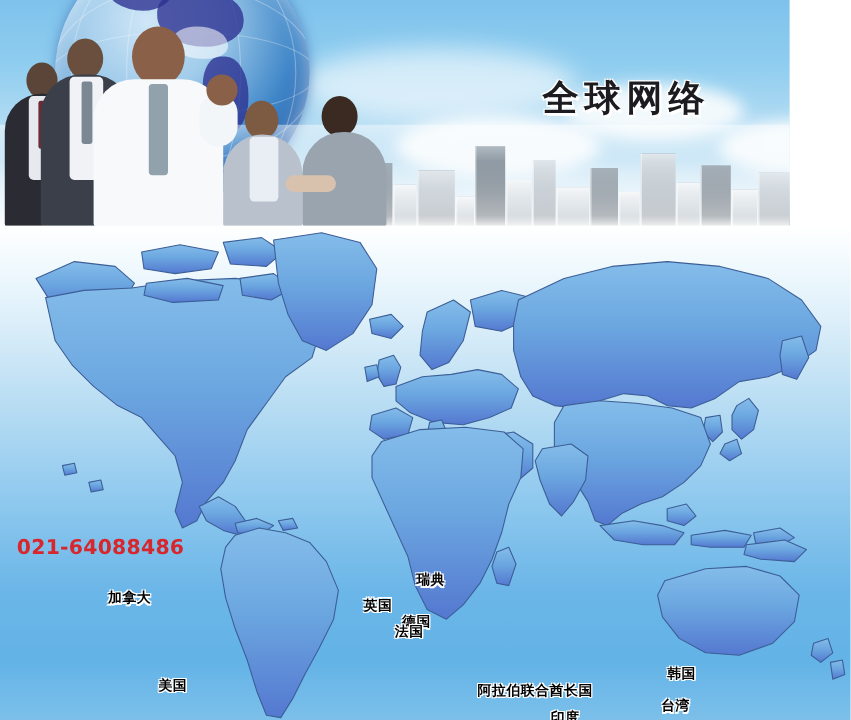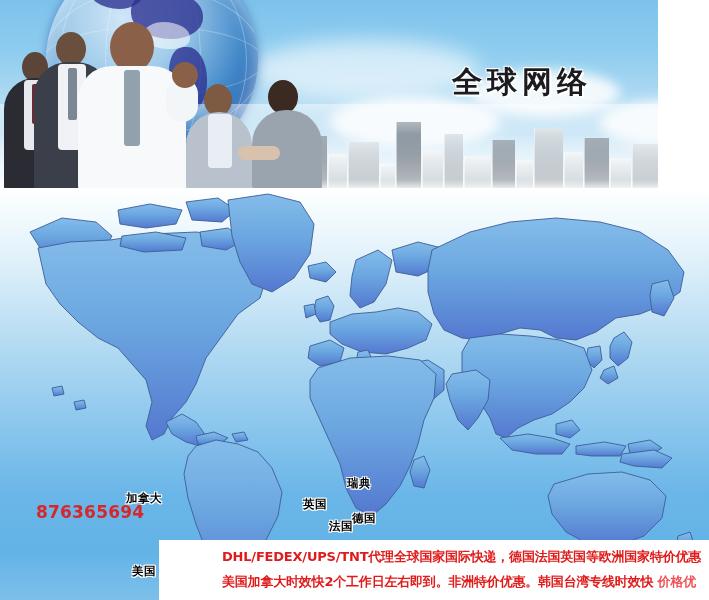--- a/index.html
+++ b/index.html
@@ -236,36 +236,29 @@
                  L616 358 L588 356 L566 344 L552 326 L548 308 Z"></path>
 
         <path d="M678 348 L690 344 L694 356 L684 364 L676 358 Z"></path>
         <path d="M692 364 L702 362 L704 374 L694 378 Z"></path>
 
         <path d="M52 200 L62 198 L64 206 L54 208 Z"></path>
         <path d="M74 214 L84 212 L86 220 L76 222 Z"></path>
       </g>
     </svg>
 
-    <div class="lbl" style="left:90px;top:303px;margin-left:36px;">加拿大</div>
+    <div class="lbl" style="left:90px;top:303px;">加拿大</div>
     <div class="lbl" style="left:132px;top:376px;">美国</div>
     <div class="lbl" style="left:347px;top:288px;">瑞典</div>
     <div class="lbl" style="left:303px;top:309px;">英国</div>
-    <div class="lbl" style="left:352px;top:323px;">德国</div>
+    <div class="lbl" style="left:335px;top:323px;">德国</div>
     <div class="lbl" style="left:329px;top:331px;">法国</div>
     <div class="lbl" style="left:398px;top:380px;">阿拉伯联合酋长国</div>
     <div class="lbl" style="left:459px;top:403px;">印度</div>
     <div class="lbl" style="left:556px;top:366px;">韩国</div>
     <div class="lbl" style="left:551px;top:393px;">台湾</div>
 
   </div>
 
-  <div class="contact" style="left:36px;top:502px;">876365694</div>
-
-  <div id="footband">
-    <div class="footline l1">DHL/FEDEX/UPS/TNT代理全球国家国际快递，德国法国英国等欧洲国家特价优惠</div>
-    <div class="footline l2">
-      <span>美国加拿大时效快2个工作日左右即到。非洲特价优惠。韩国台湾专线时效快</span>
-      <span class="tail">价格优</span>
-    </div>
-  </div>
+  <div class="contact" style="left:14px;top:447px;">021-64088486</div>
+
 
 </div>
 
 </body></html>

